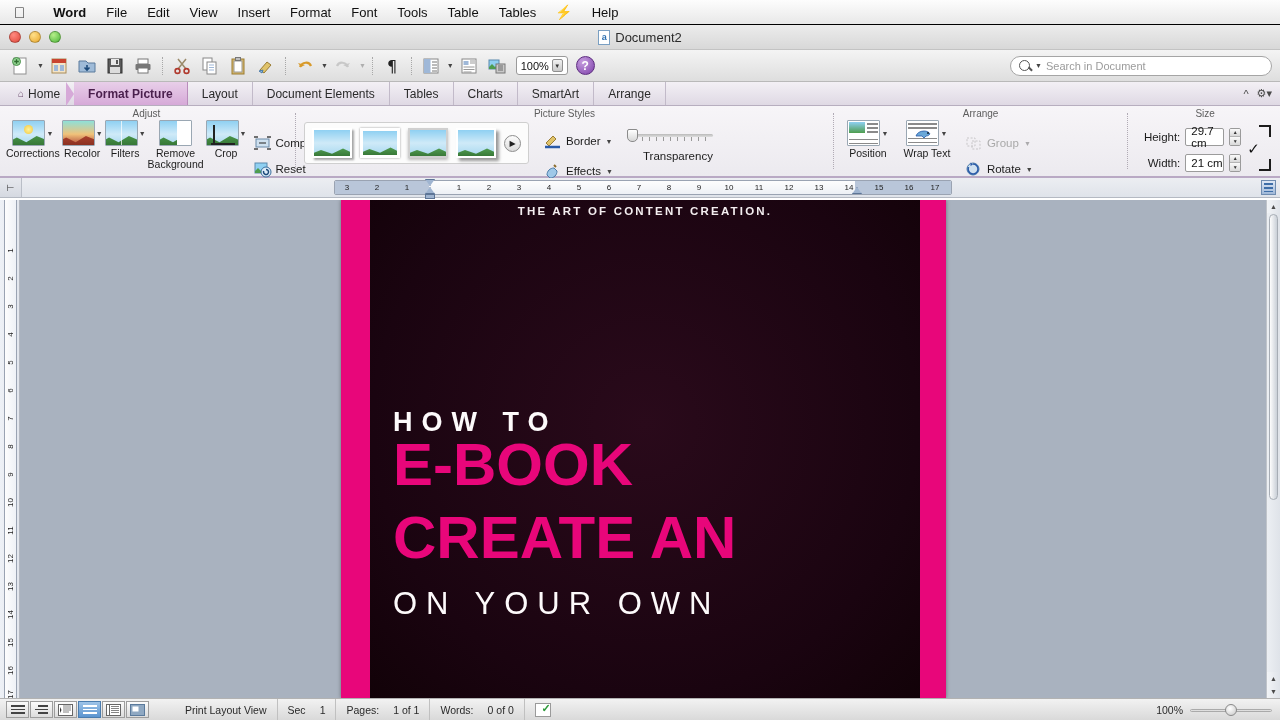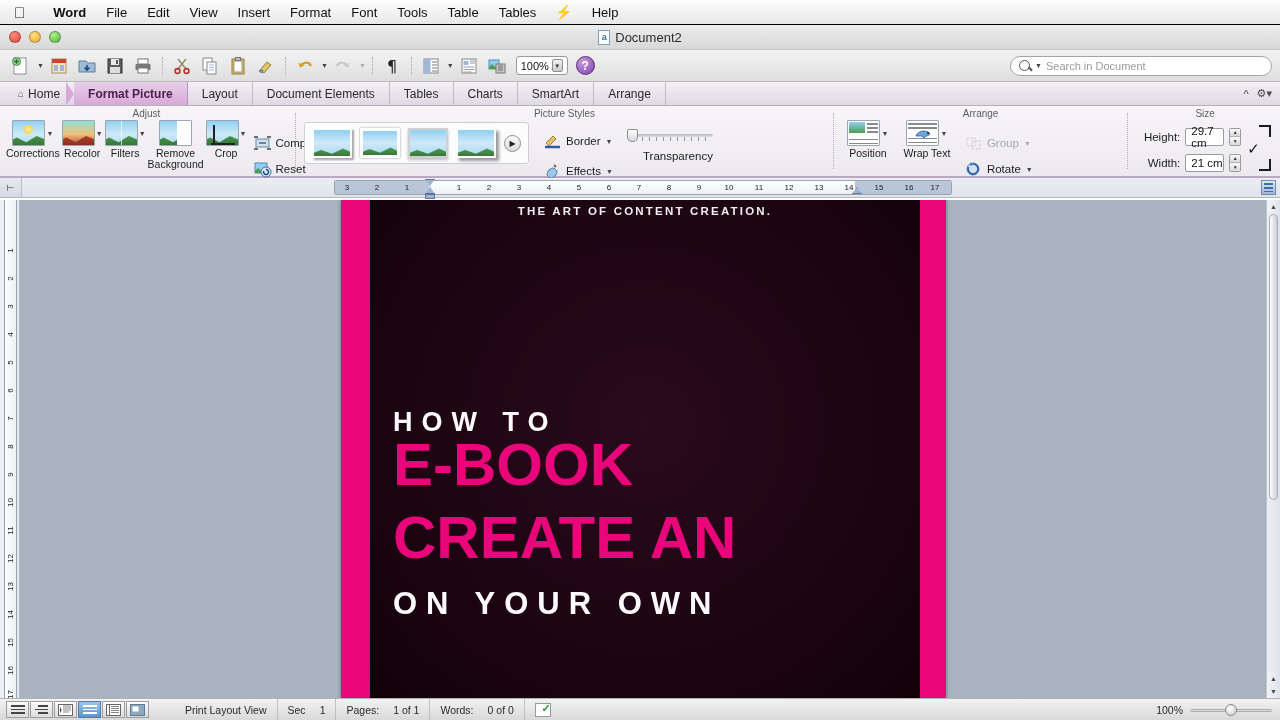--- a/index.html
+++ b/index.html
@@ -337,21 +337,21 @@
   .cover-body { position: absolute; left: 52px; top: 184px; margin-top: 25px; }
   .kicker {
     font-size: 27px; letter-spacing: 9px; font-weight: bold; color: #fdfafb;
     line-height: 1;
   }
   .headline {
     font-size: 60px; font-weight: bold; color: #e8067a; letter-spacing: 0px;
     line-height: .95; margin-top: 16px;
   }
   .subline {
-    font-size: 31px; letter-spacing: 9px; font-weight: bold; color: #fdfafb;
+    font-size: 31px; letter-spacing: 9px; font-weight: normal; color: #fdfafb;
     margin-top: 22px; line-height: 1;
   }
   .scrollbar-v {
     position: absolute; right: 0; top: 0; bottom: 0; width: 14px;
     background: linear-gradient(to right,#eceff3,#dfe3e9);
     border-left: 1px solid #c0c4ca;
   }
   .scrollbar-v .thumbv {
     position: absolute; left: 2px; right: 2px; top: 2px; height: 300px;
     background: linear-gradient(to right,#fdfdfd,#c9cfd7);

